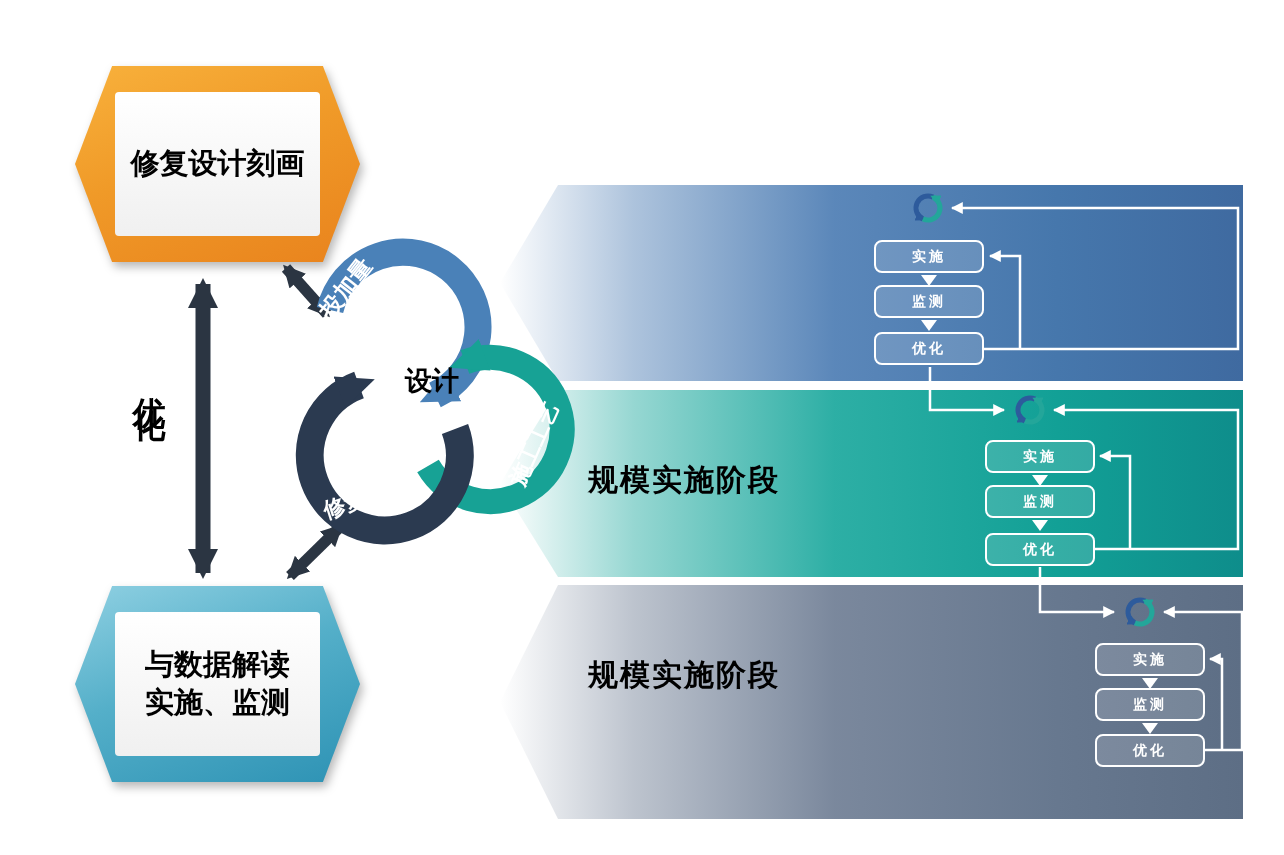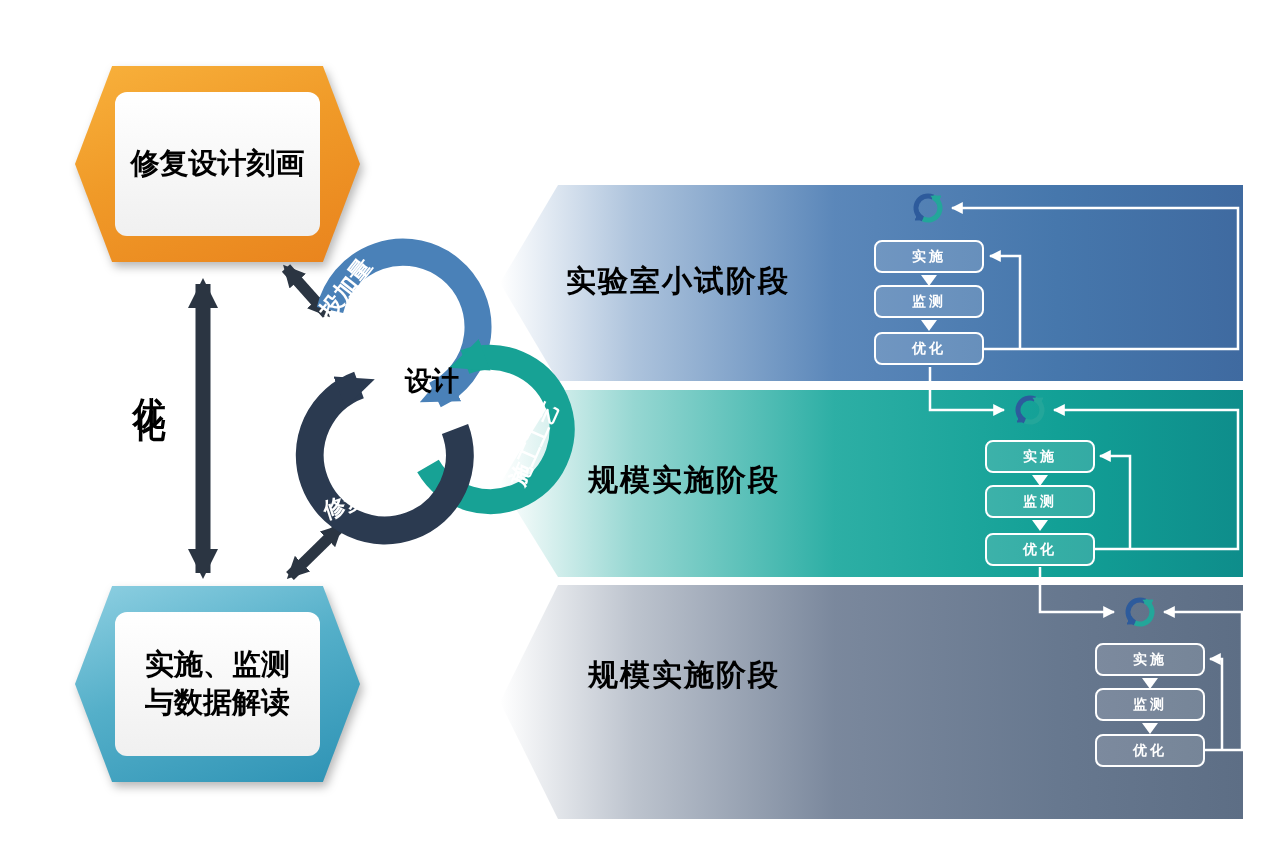--- a/index.html
+++ b/index.html
@@ -32,37 +32,36 @@
     border-top:11px solid #fff; }
 
   
   .hexwrap { position:absolute; width:285px; height:196px;
              filter:drop-shadow(3px 5px 5px rgba(0,0,0,0.28)); }
   .hex { width:100%; height:100%; position:relative;
          clip-path:polygon(13% 0, 87% 0, 100% 50%, 87% 100%, 13% 100%, 0 50%); }
   .hex-orange { background:linear-gradient(160deg,#f8b13c 0%,#f09a28 45%,#e9831d 100%); }
   .hex-teal   { background:linear-gradient(160deg,#8fd0e2 0%,#54afc9 45%,#2d92b4 100%); }
   .hex-inner { position:absolute; left:40px; right:40px; top:26px; bottom:26px;
-    background:linear-gradient(180deg,#ffffff 0%,#f0f0f0 100%); border-radius:12px;
+    background:linear-gradient(180deg,#ffffff 0%,#f0f0f0 100%); border-radius:4px;
     display:flex; flex-direction:column; align-items:center; justify-content:center;
     font-weight:bold; font-size:29px; color:#000; text-align:center; line-height:1.3; }
 
   .optimize-label { position:absolute; left:126px; top:372px; font-size:33px; font-weight:bold;
     color:#000; writing-mode:vertical-rl; text-orientation:upright; letter-spacing:10px; }
 
   
   .overlay { position:absolute; left:0; top:0; z-index:5; pointer-events:none; }
 </style>
 </head>
 <body>
 
 <div class="canvas">
 
   <div class="band band1">
-    <div class="band-title" style="left:66px; top:76px">实验室小试阶段</div>
     <div class="step-box" style="left:374px; top:55px">实施</div>
     <div class="step-tri" style="left:421px; top:90px"></div>
     <div class="step-box" style="left:374px; top:100px">监测</div>
     <div class="step-tri" style="left:421px; top:135px"></div>
     <div class="step-box" style="left:374px; top:147px">优化</div>
   </div>
 
   <div class="band band2">
     <div class="band-title" style="left:88px; top:70px">规模实施阶段</div>
     <div class="step-box" style="left:485px; top:50px">实施</div>
@@ -85,22 +84,22 @@
     <div class="hex hex-orange">
       <div class="hex-inner">
         <span>修复设计刻画</span>
       </div>
     </div>
   </div>
 
   <div class="hexwrap" style="left:75px; top:586px">
     <div class="hex hex-teal">
       <div class="hex-inner">
+        <span>与数据解读</span>
         <span>实施、监测</span>
-        <span>与数据解读</span>
       </div>
     </div>
   </div>
 
   <div class="optimize-label">优化</div>
 
   <svg class="overlay" width="1284" height="855" viewBox="0 0 1284 855">
     <defs>
       <marker id="ah-white" viewBox="0 0 10 10" markerUnits="userSpaceOnUse" markerWidth="12" markerHeight="12" refX="9" refY="5" orient="auto">
         <path d="M0,0 L10,5 L0,10 z" fill="#ffffff"></path>

